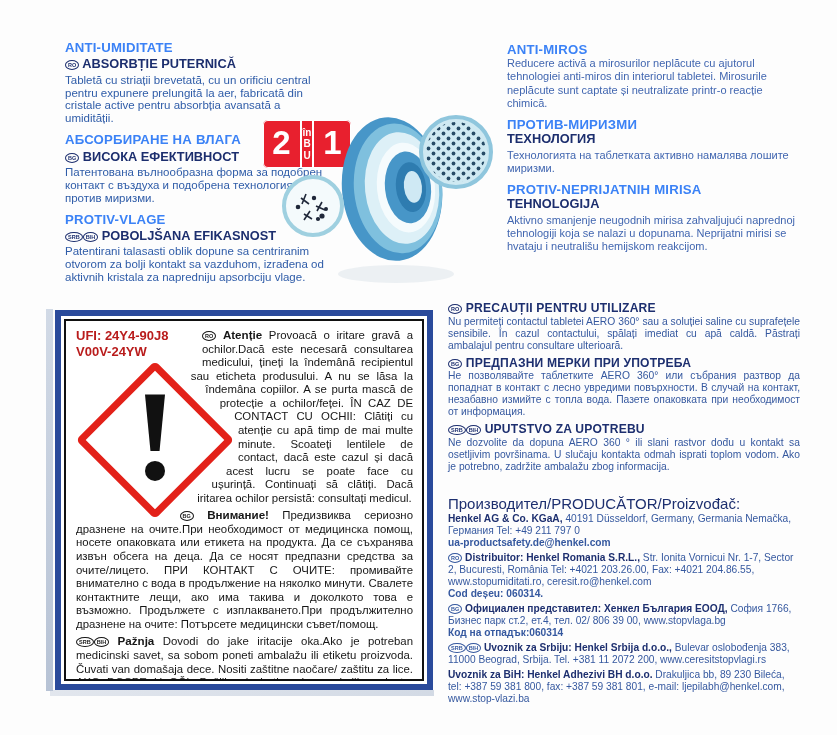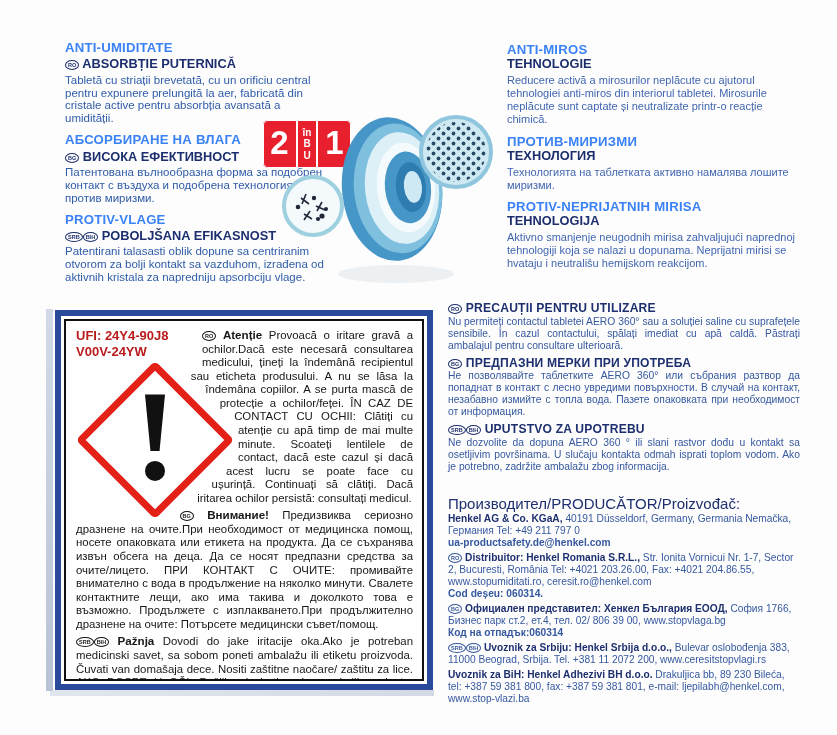--- a/index.html
+++ b/index.html
@@ -21,21 +21,21 @@
   
   .oval { display:inline-block; min-width:14px; padding:0 2px; height:10px; line-height:9px;
           border:1px solid currentColor; border-radius:50%; font-size:5.5px; font-weight:bold;
           text-align:center; vertical-align:1px; letter-spacing:0; }
 
   
   .badge2in1 { position:absolute; left:263px; top:120px; width:88px; height:48px;
                background:#e8202e; border-radius:5px; display:flex; align-items:stretch;
                box-shadow:0 0 0 1px #fff inset; }
   .b-num { flex:1; color:#fff; font-weight:bold; font-size:33px; line-height:46px; text-align:center; }
-  .b-mid { width:22px; border-left:2px solid #fff; border-right:2px solid #fff;
+  .b-mid { width:14px; border-left:2px solid #fff; border-right:2px solid #fff;
            display:flex; flex-direction:column; justify-content:center; align-items:center; }
   .b-mid span { color:#fff; font-weight:bold; font-size:10px; line-height:1.15; }
 
   
   .illus { position:absolute; left:256px; top:106px; width:252px; height:200px; }
 
   
   .hazard-outer { position:absolute; left:55px; top:310px; width:378px; height:380px;
                   border:6px solid #2a4a9b; background:#fff; padding:3px; }
   .hazard-inner { width:100%; height:100%; border:2px solid #111; padding:7px 9px 4px 10px; overflow:hidden; }
@@ -131,21 +131,20 @@
         <circle cx="58" cy="92" r="1.4"></circle>
         <circle cx="62" cy="113" r="1.3"></circle>
         <circle cx="70" cy="103" r="1.2"></circle>
       </g>
     </g>
   </svg>
 
   <section class="col-tr">
     <div class="blk">
       <div class="h-red"><span class="hl">ANTI-</span><span>MIROS</span></div>
-      <div class="h-navy2">TEHNOLOGIE</div>
       <p class="body-blue">Reducere activă a mirosurilor neplăcute cu ajutorul tehnologiei anti-miros din interiorul tabletei. Mirosurile neplăcute sunt captate și neutralizate printr-o reacție chimică.</p>
     </div>
     <div class="blk">
       <div class="h-red"><span class="hl">ПРОТИВ-</span><span>МИРИЗМИ</span></div>
       <div class="h-navy2">ТЕХНОЛОГИЯ</div>
       <p class="body-blue">Технологията на таблетката активно намалява лошите миризми.</p>
     </div>
     <div class="blk">
       <div class="h-red"><span class="hl">PROTIV-</span><span>NEPRIJATNIH MIRISA</span></div>
       <div class="h-navy2">TEHNOLOGIJA</div>

